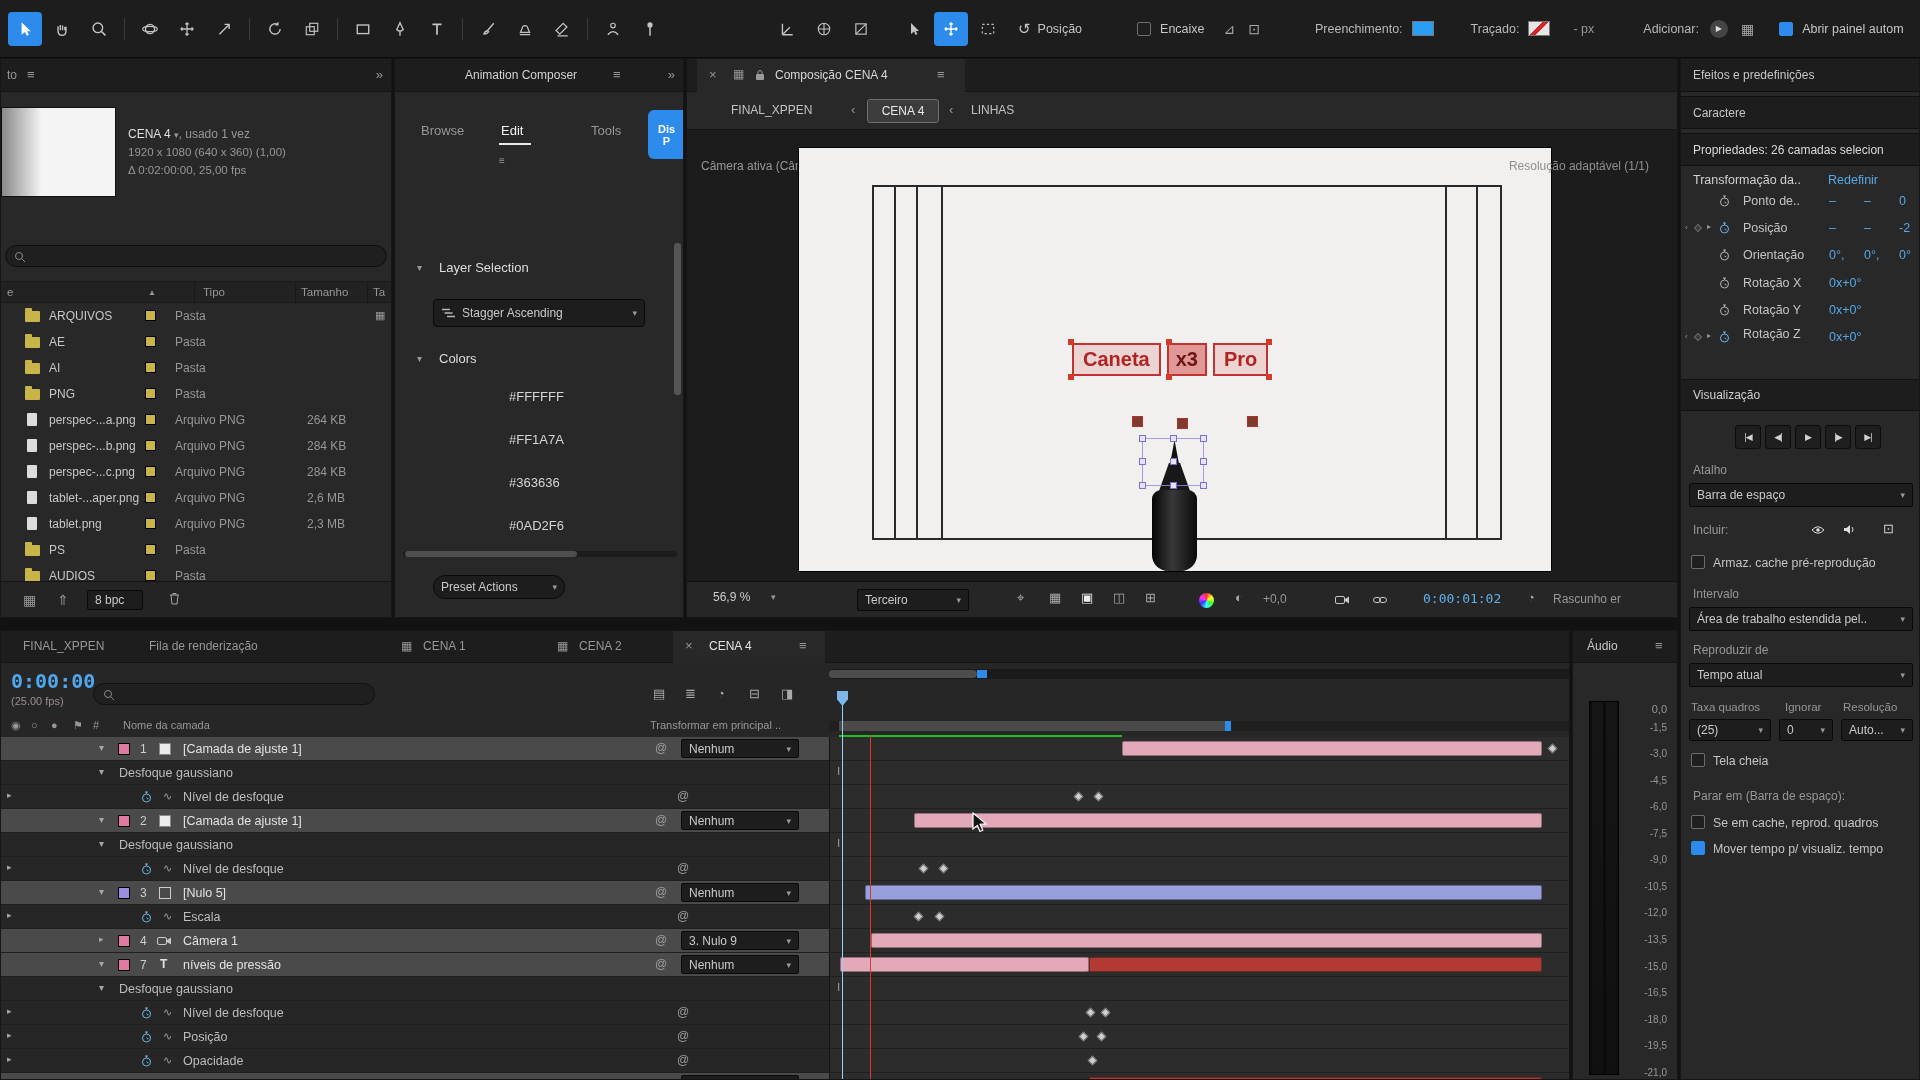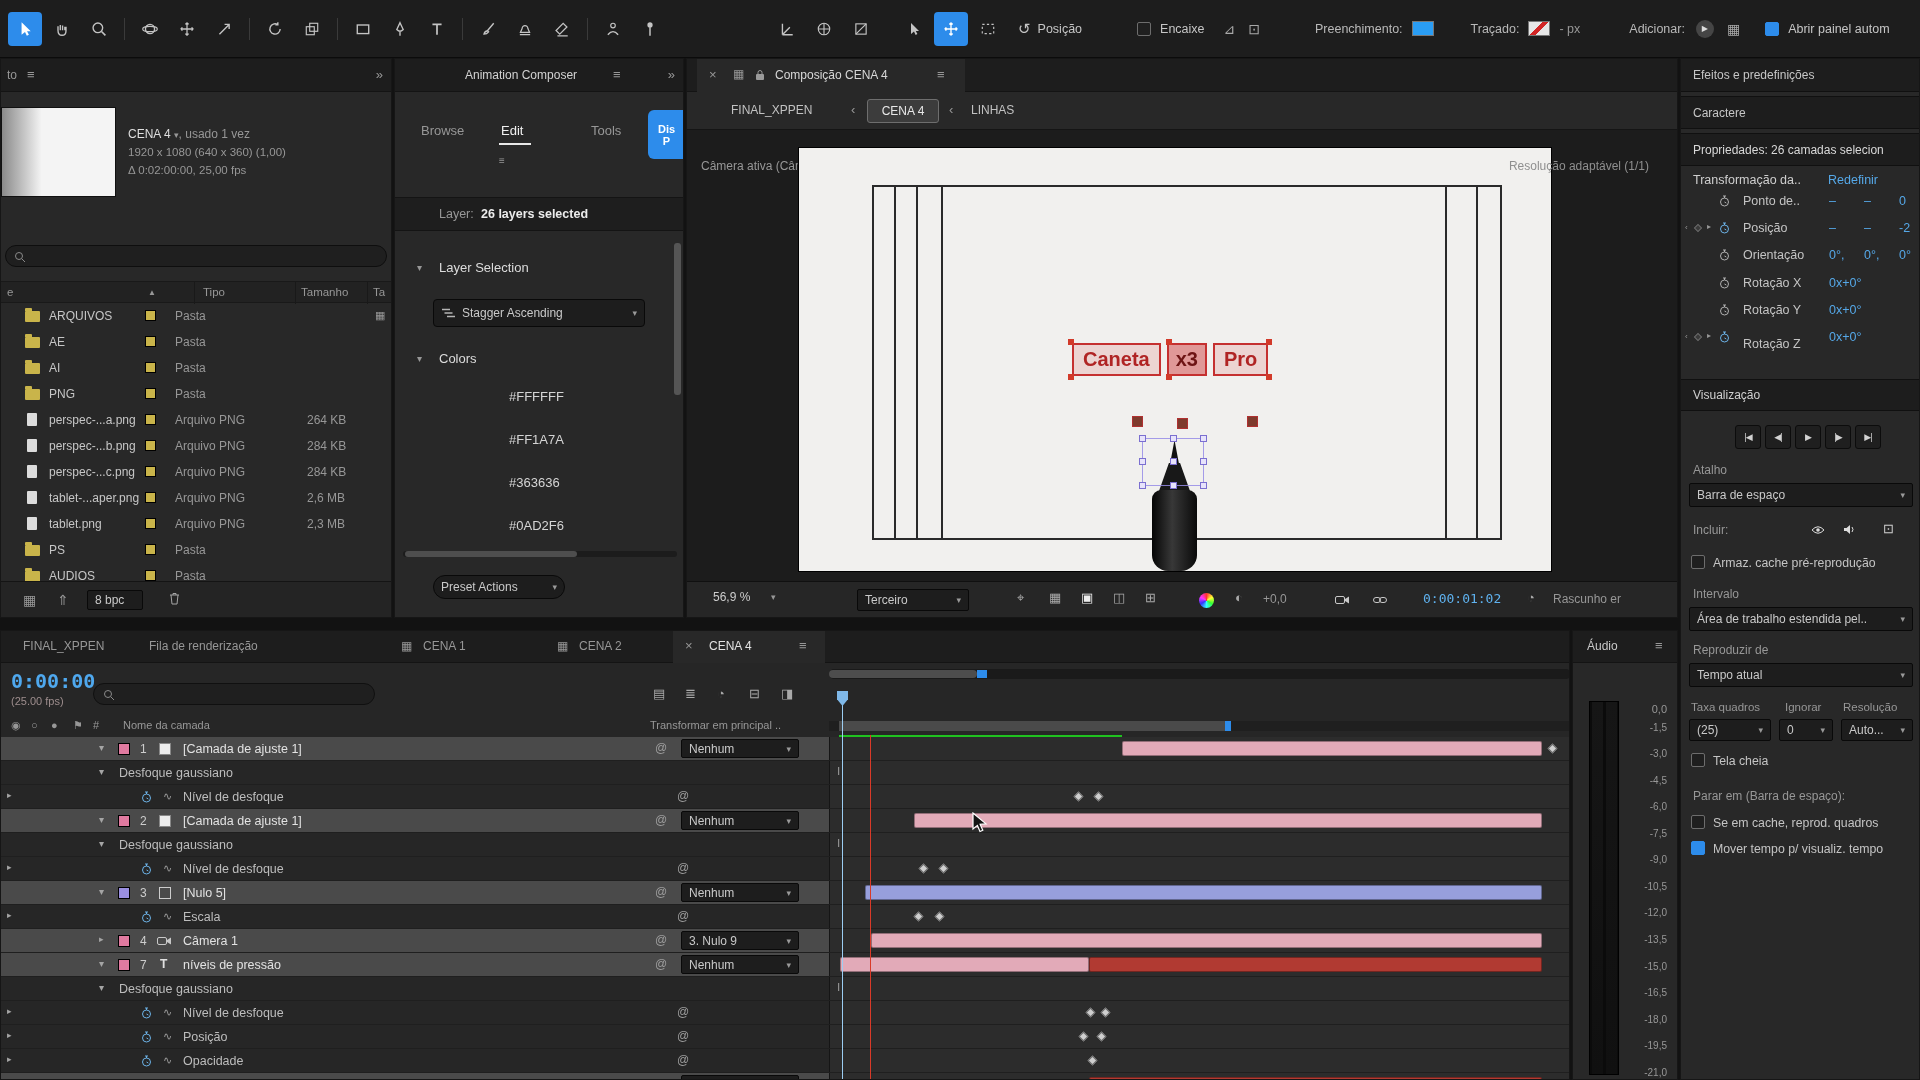--- a/index.html
+++ b/index.html
@@ -173,21 +173,21 @@
   <span style="margin-left:10px;color:#c4c4c4;font-size:15px">↺</span>
   <span style="color:#c6c6c6;font-size:12.5px;margin-left:4px">Posição</span>
   <span class="chk" style="position:static;margin-left:52px"></span>
   <span style="color:#c6c6c6;font-size:12.5px;margin-left:6px">Encaixe</span>
   <span style="color:#a8a8a8;font-size:14px;margin-left:16px">⊿</span>
   <span style="color:#a8a8a8;font-size:14px;margin-left:10px">⊡</span>
   <span style="color:#b9b9b9;font-size:12.5px;margin-left:52px">Preenchimento:</span>
   <span style="width:22px;height:15px;background:#2a9df4;border:1px solid #777;margin-left:6px;flex:0 0 auto"></span>
   <span style="color:#b9b9b9;font-size:12.5px;margin-left:34px">Traçado:</span>
   <span style="width:22px;height:15px;border:1px solid #777;margin-left:6px;flex:0 0 auto;background:linear-gradient(135deg,#e6e6e6 42%,#d22525 42%,#d22525 58%,#e6e6e6 58%)"></span>
-  <span class="dim" style="font-size:12.5px;margin-left:6px">- px</span>
+  <span class="dim" style="font-size:12.5px;margin-left:20px">- px</span>
   <span style="color:#b9b9b9;font-size:12.5px;margin-left:46px">Adicionar:</span>
   <span style="width:18px;height:18px;border-radius:50%;background:#454545;display:flex;align-items:center;justify-content:center;font-size:8px;color:#ddd;margin-left:8px;flex:0 0 auto">▶</span>
   <span style="color:#a8a8a8;font-size:14px;margin-left:10px">▦</span>
   <span class="chk on" style="position:static;margin-left:22px">
         <span></span>
       </span>
   <span style="color:#c6c6c6;font-size:12.5px;margin-left:6px">Abrir painel autom</span>
 </div>
 
 <div class="panel" style="left:0;top:58px;width:392px;height:560px">
@@ -310,24 +310,20 @@
     <span class="t dim" style="right:8px;top:8px">»</span>
   </div>
   <span class="t dim" style="left:26px;top:64px;font-size:13px">Browse</span>
   <span class="t" style="left:106px;top:64px;font-size:13px;color:#f0f0f0">Edit</span>
   <span class="ab" style="left:104px;top:84px;width:32px;height:2px;background:#e8e8e8"></span>
   <span class="t dim" style="left:196px;top:64px;font-size:13px">Tools</span>
   <div class="ab" style="left:253px;top:51px;width:37px;height:49px;background:#2d8ceb;border-radius:6px 0 0 6px;color:#fff;font-size:11px;font-weight:bold;display:flex;align-items:center;justify-content:center;text-align:center">
         <span style="width:24px">Dis P</span>
       </div>
   <span class="t dim" style="left:104px;top:96px;font-size:10px">≡</span>
-  <div class="ab" style="left:0;top:138px;width:290px;height:34px;background:#1e1e1e;border-top:1px solid #141414;border-bottom:1px solid #141414">
-    <span class="t dim" style="left:44px;top:9px;font-size:12.5px">Layer:</span>
-    <span class="t" style="left:86px;top:9px;font-size:12.5px;color:#ececec;font-weight:bold">26 layers selected</span>
-  </div>
   <div class="ab" style="left:0;top:196px;width:290px;height:28px">
     <span class="t dim" style="left:22px;top:7px;font-size:10px">▾</span>
     <span class="t" style="left:44px;top:5px;font-size:13px;color:#dcdcdc">Layer Selection</span>
   </div>
   <div class="dd" style="left:38px;top:240px;width:212px;height:28px;border-radius:4px">
     <svg width="14" height="12" viewBox="0 0 14 12" style="margin-right:7px">
           <path d="M1 2.5 H9 M3.5 6 H11.5 M6 9.5 H14" stroke="#b5b5b5" stroke-width="1.6"></path>
         </svg>
     <span>Stagger Ascending</span>
     <span class="cv">▾</span>
@@ -844,21 +840,21 @@
   <div class="ab" style="left:0;top:266px;width:240px;height:26px">
     <span class="t dim" style="left:4px;top:7px;font-size:8px">‹</span>
     <span class="kf" style="left:14px;top:9px;width:6px;height:6px;background:#3a3a3a"></span>
     <span class="t dim" style="left:26px;top:6px;font-size:8px">▸</span>
     <span class="ab" style="left:38px;top:6px;color:#6cb3e8">
           <svg width="11" height="12" viewBox="0 0 11 12">
             <circle cx="5.5" cy="7" r="4" fill="none" stroke="currentColor"></circle>
             <path d="M4 1 h3 M5.5 1 V3 M5.5 7 L7.3 8" stroke="currentColor" fill="none"></path>
           </svg>
         </span>
-    <span class="t" style="left:62px;top:12px;font-size:12.5px;color:#c4c4c4">Rotação Z</span>
+    <span class="t" style="left:62px;top:2px;font-size:12.5px;color:#c4c4c4">Rotação Z</span>
     <span class="t blue" style="left:148px;top:5px;font-size:12.5px">0x+0°</span>
   </div>
 
   <div class="ab" style="left:0;top:320px;width:240px;height:32px;background:#1d1d1d;border-top:1px solid #101010;border-bottom:1px solid #101010">
         <span class="t" style="left:12px;top:8px;font-size:12px;color:#d0d0d0">Visualização</span>
       </div>
   <div class="transport" style="left:54px;top:366px">
         <span>|◀</span>
       </div>
   <div class="transport" style="left:84px;top:366px">

